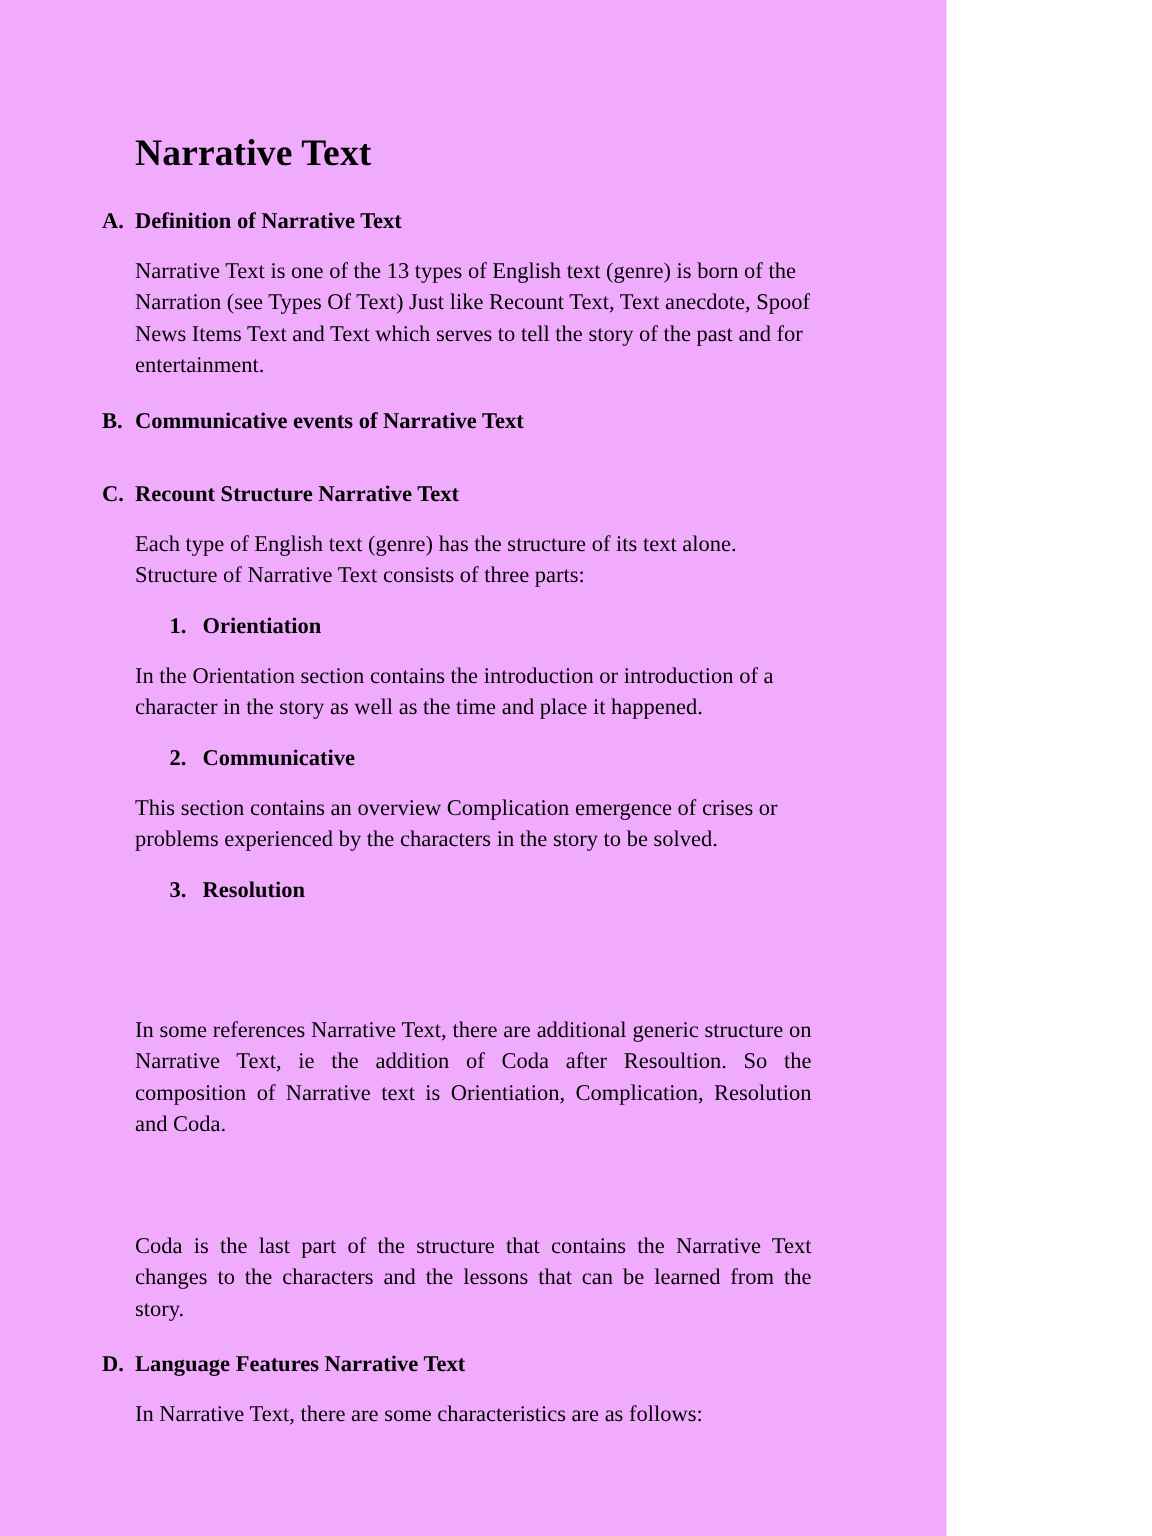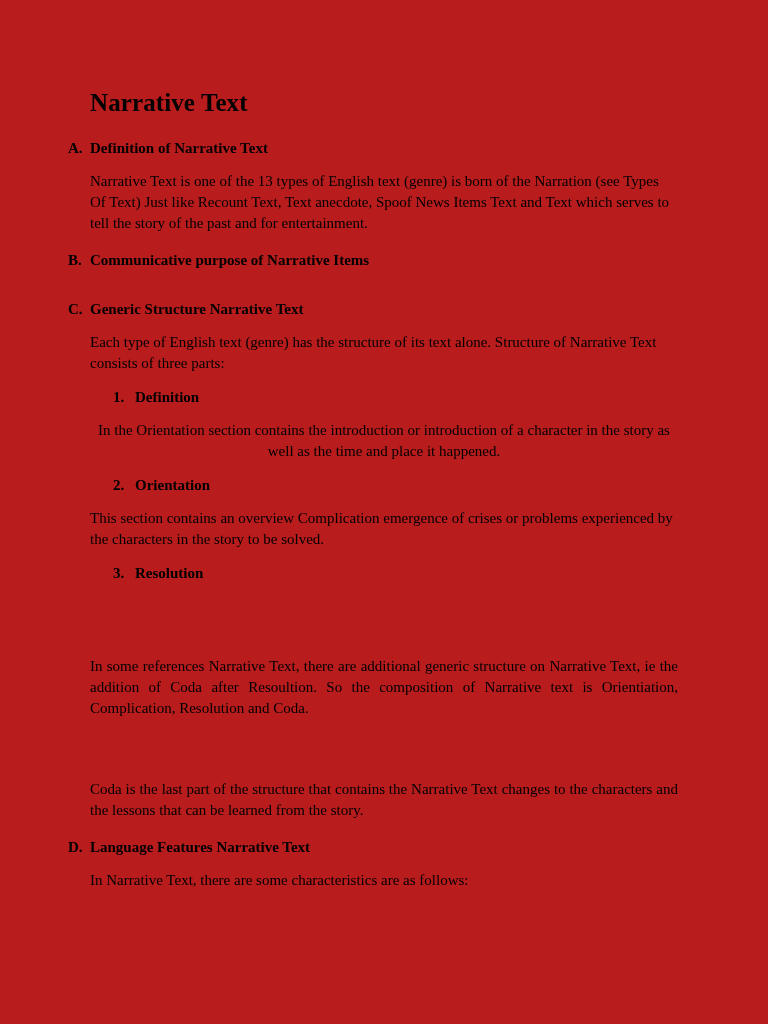--- a/index.html
+++ b/index.html
@@ -11,23 +11,23 @@
   body {
     width: 768px;
     height: 1024px;
     font-family: "Liberation Serif", "DejaVu Serif", serif;
     color: #000000;
     -webkit-font-smoothing: antialiased;
   }
 
   .page {
     position: relative;
-    width: 768px;
+    width: 631px;
     height: 1024px;
-    background: #b91c1c;
+    background: #f0abfc;
     box-sizing: border-box;
     padding: 88px 90px 0 68px;
   }
 
   
   .doc-title {
     margin: 0 0 0 22px;
     font-size: 25px;
     font-weight: bold;
     line-height: 30px;
@@ -76,21 +76,20 @@
     text-align: left;
     font-family: Liberation Serif, serif;
   }
   .body-text.justify {
     text-align: justify;
     text-justify: inter-word;
     margin-top: 48px;
   }
   .body-text.lead-space {
     text-indent: 0;
-    text-align: center;
   }
 
   
   .gap-title   { height: 20px; }
   .gap-head    { height: 12px; }
   .gap-section { height: 16px; }
   .gap-sub     { height: 13px; }
   .gap-para    { height: 12px; }
 </style>
 </head>
@@ -106,47 +105,47 @@
     <span class="marker">A.</span>
     <span class="label">Definition of Narrative Text</span>
   </div>
   <div class="gap-head"></div>
   <p class="body-text">Narrative Text is one of the 13 types of English text (genre) is born of the Narration (see Types Of Text) Just like Recount Text, Text anecdote, Spoof News Items Text and Text which serves to tell the story of the past and for entertainment.</p>
 
   <div class="gap-section"></div>
 
   <div class="section-heading">
     <span class="marker">B.</span>
-    <span class="label">Communicative purpose of Narrative Items</span>
+    <span class="label">Communicative events of Narrative Text</span>
   </div>
   <div class="gap-head"></div>
 
   <div class="gap-section"></div>
 
   <div class="section-heading">
     <span class="marker">C.</span>
-    <span class="label">Generic Structure Narrative Text</span>
+    <span class="label">Recount Structure Narrative Text</span>
   </div>
   <div class="gap-head"></div>
   <p class="body-text">Each type of English text (genre) has the structure of its text alone. Structure of Narrative Text consists of three parts:</p>
 
   <div class="gap-sub"></div>
 
   <div class="sub-heading">
     <span class="marker">1.</span>
-    <span class="label">Definition</span>
+    <span class="label">Orientiation</span>
   </div>
   <div class="gap-head"></div>
   <p class="body-text lead-space"> In the Orientation section contains the introduction or introduction of a character in the story as well as the time and place it happened.</p>
 
   <div class="gap-sub"></div>
 
   <div class="sub-heading">
     <span class="marker">2.</span>
-    <span class="label">Orientation</span>
+    <span class="label">Communicative</span>
   </div>
   <div class="gap-head"></div>
   <p class="body-text">This section contains an overview Complication emergence of crises or problems experienced by the characters in the story to be solved.</p>
 
   <div class="gap-sub"></div>
 
   <div class="sub-heading">
     <span class="marker">3.</span>
     <span class="label">Resolution</span>
   </div>

